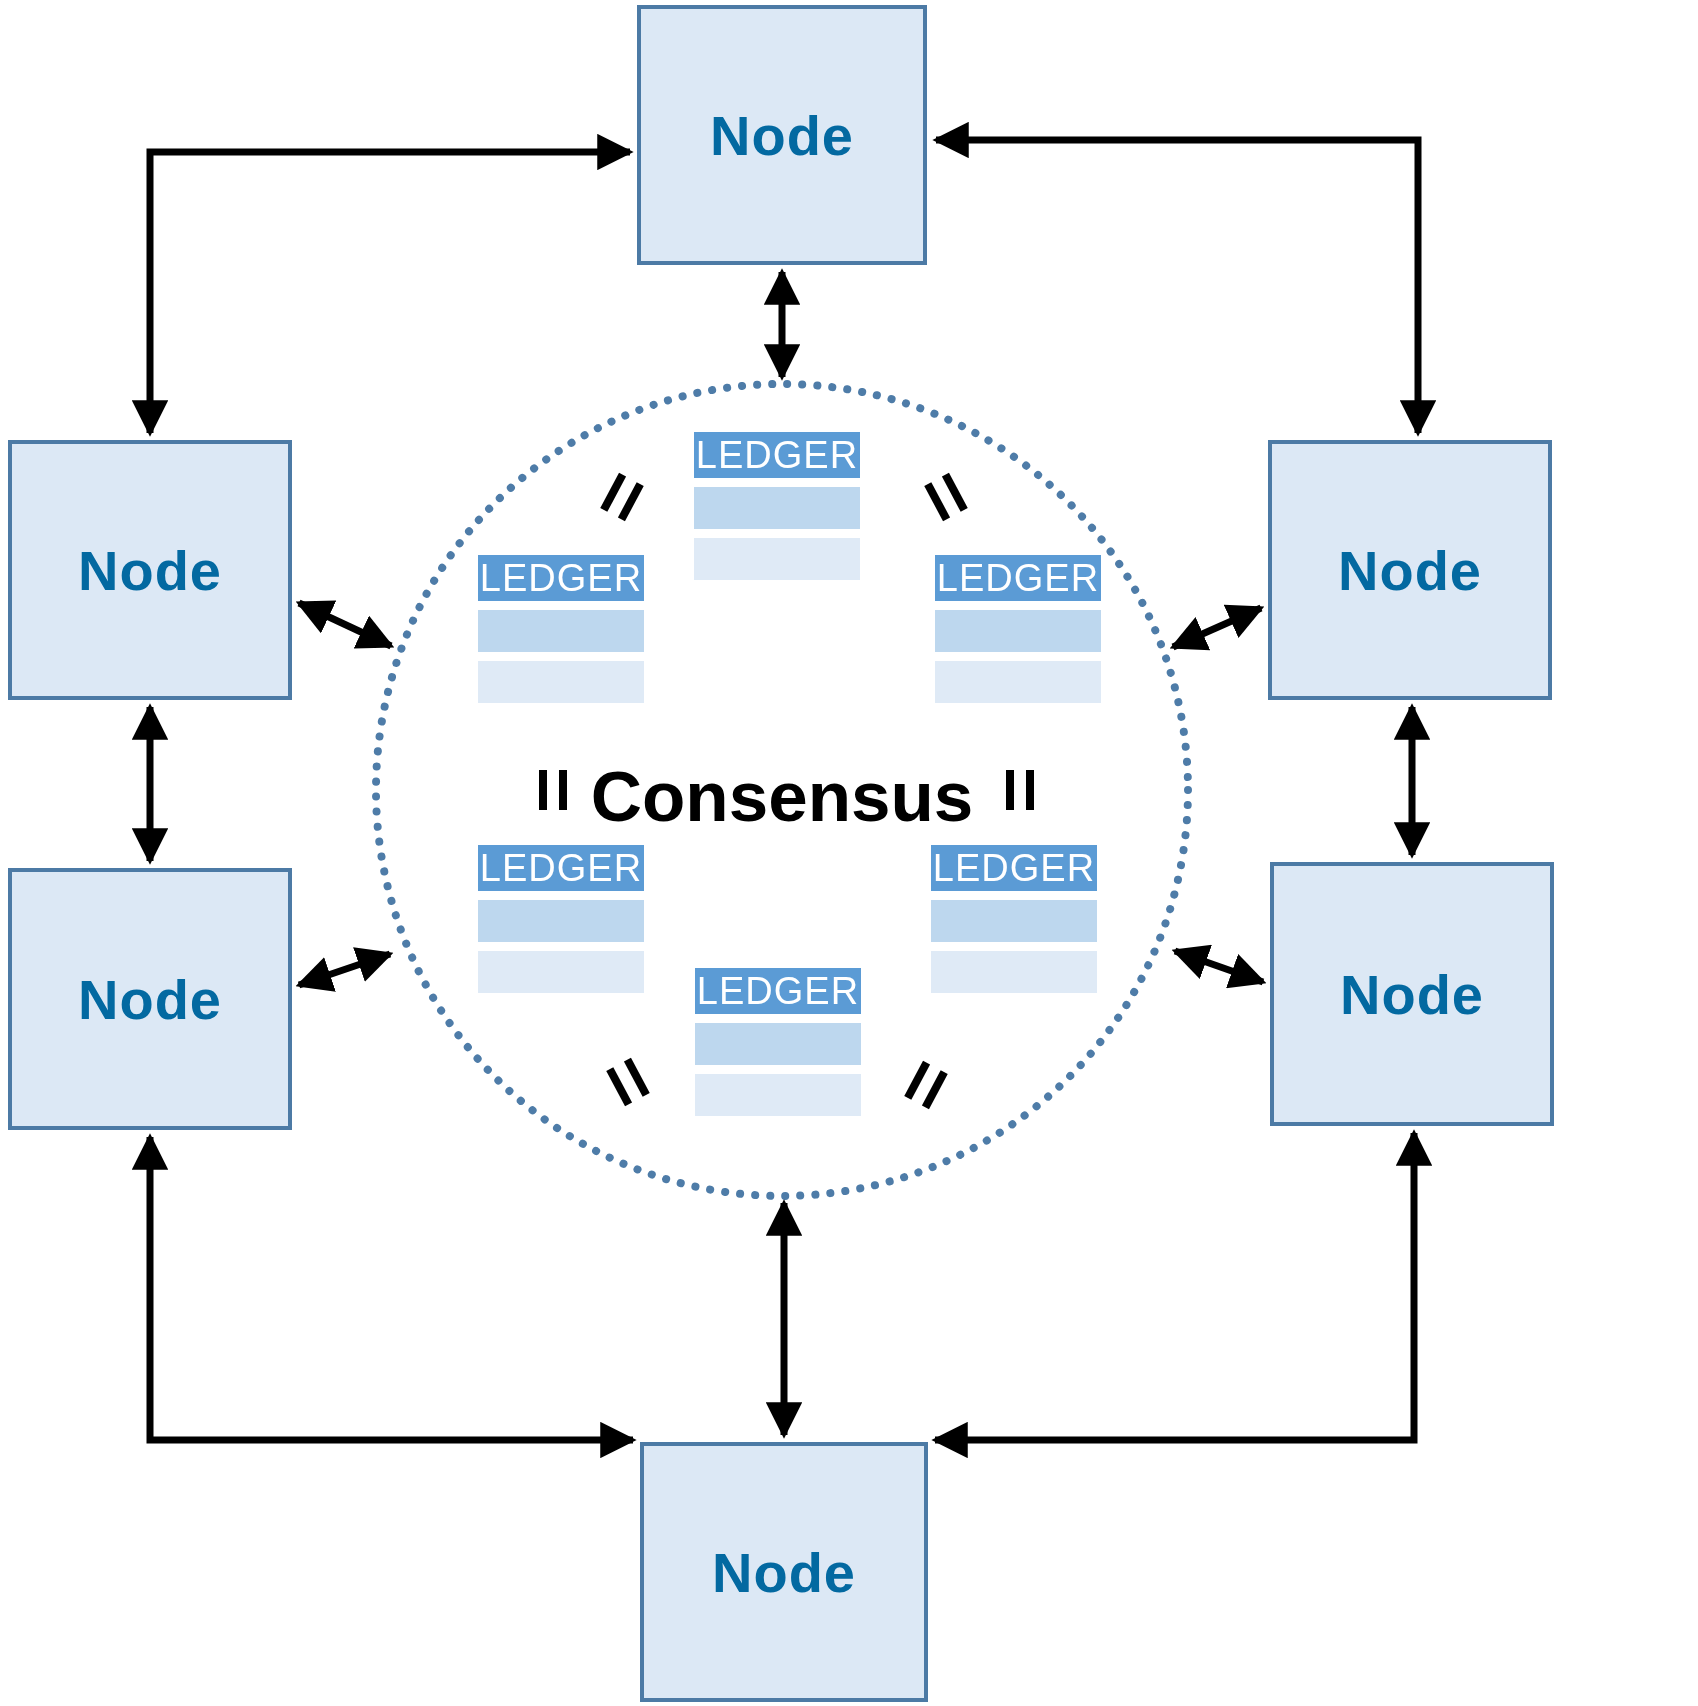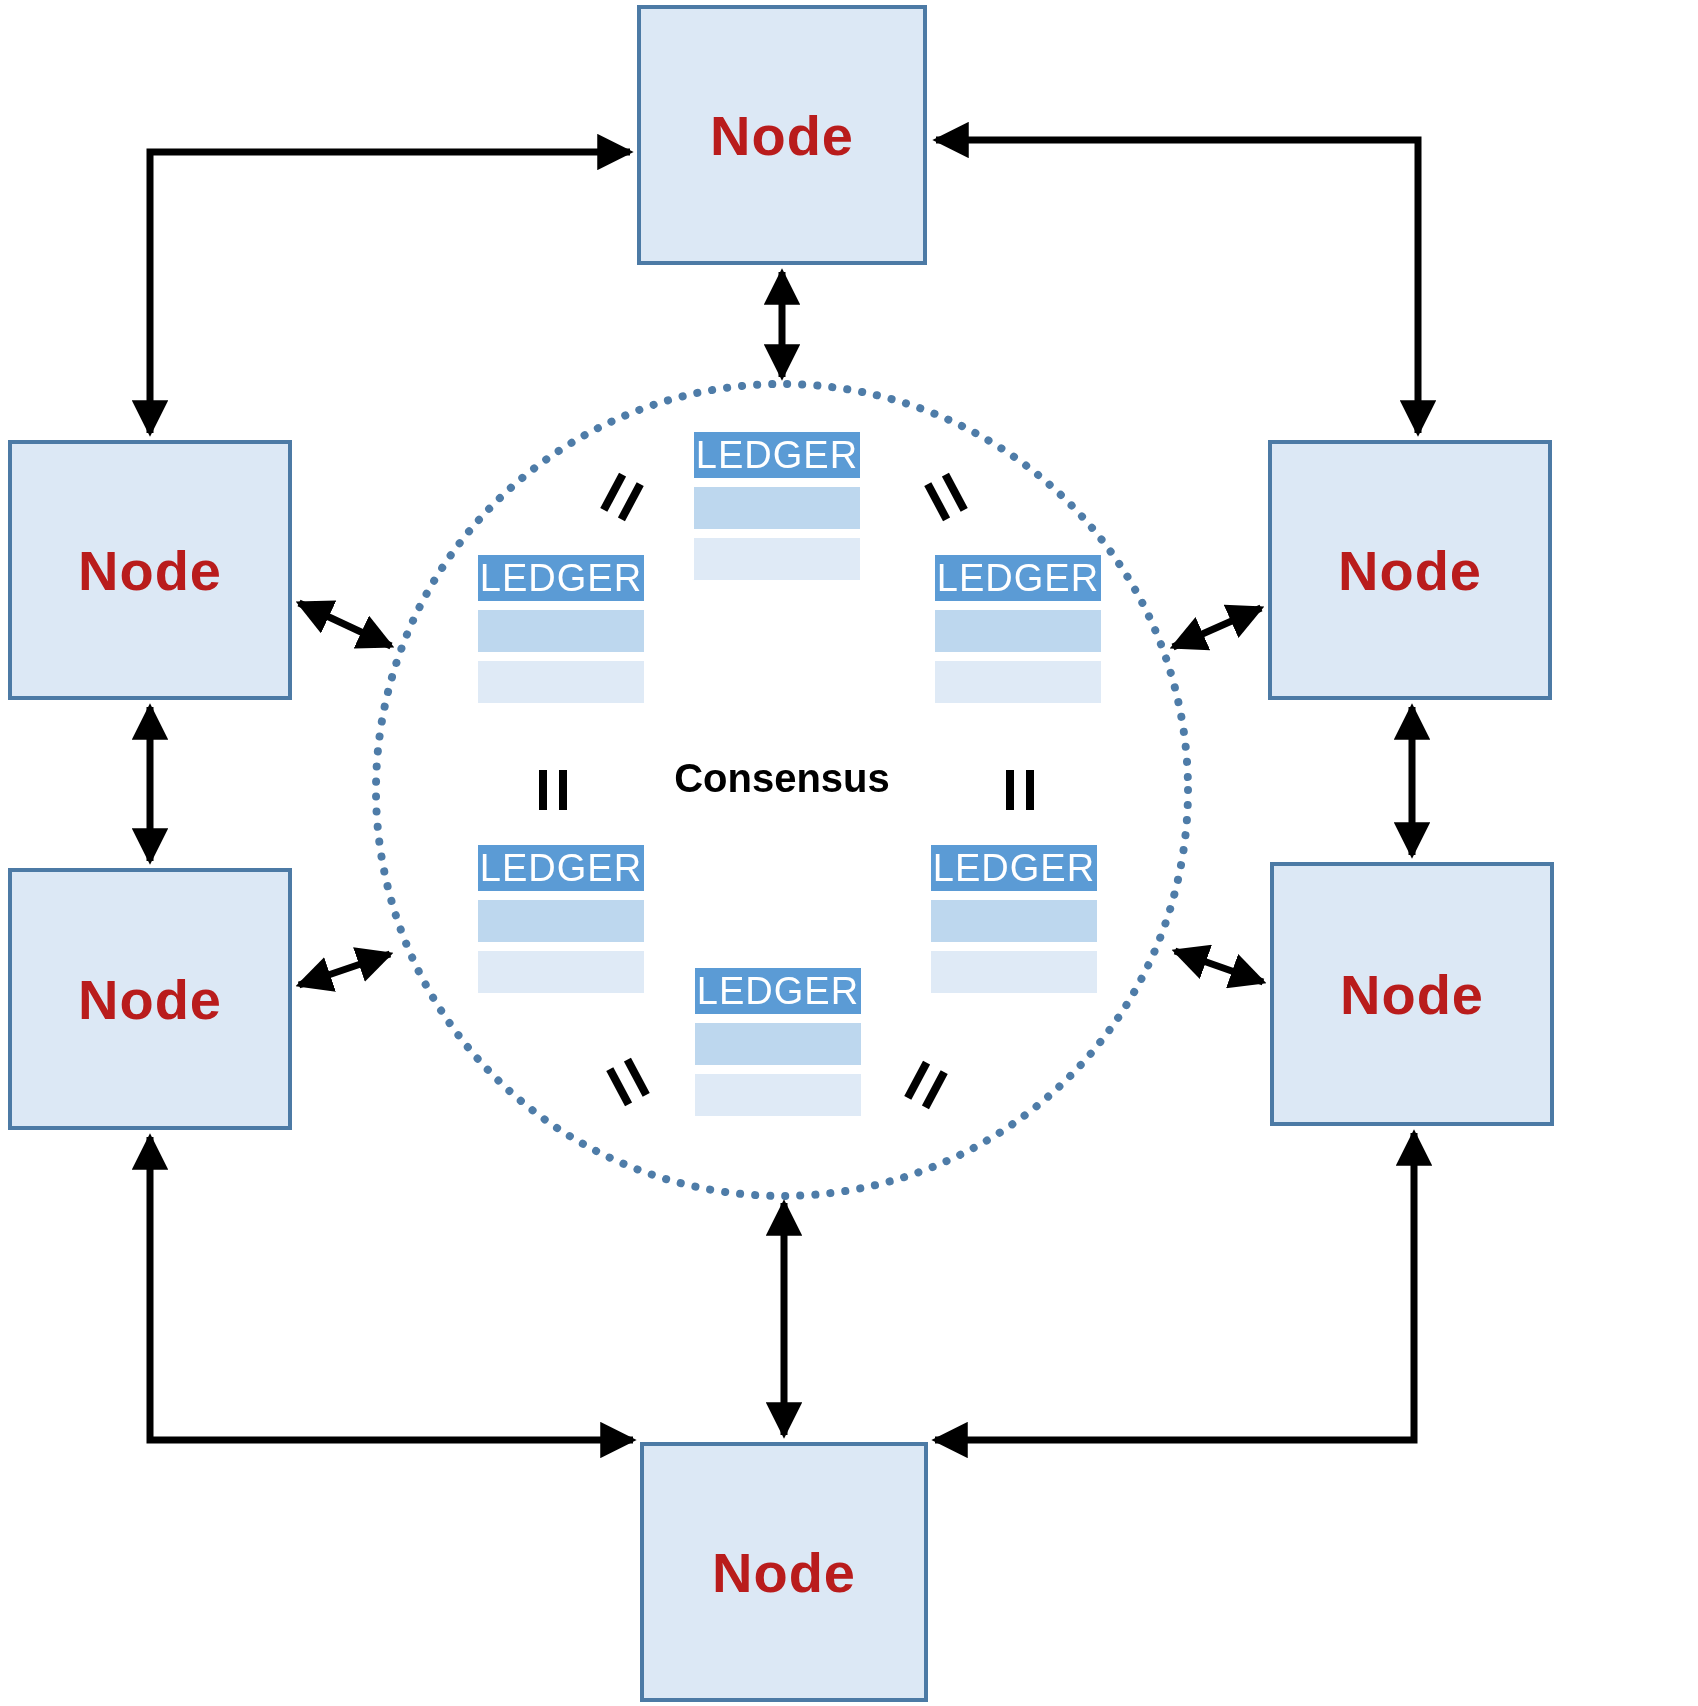--- a/index.html
+++ b/index.html
@@ -12,21 +12,21 @@
   }
   #connections{position:absolute;left:0;top:0;width:1698px;height:1706px;z-index:0;}
   .node{
     position:absolute;
     background:#dce8f5;
     border:4px solid #4c7aa5;
     display:flex;align-items:center;justify-content:center;
     z-index:2;box-sizing:border-box;
   }
   .node .node-label{
-    font-size:56px;font-weight:bold;color:#b91c1c;letter-spacing:1px;
+    font-size:56px;font-weight:bold;color:#0369a1;letter-spacing:1px;
   }
   .node-top{left:637px;top:5px;width:290px;height:260px;}
   .node-left-upper{left:8px;top:440px;width:284px;height:260px;}
   .node-right-upper{left:1268px;top:440px;width:284px;height:260px;}
   .node-left-lower{left:8px;top:868px;width:284px;height:262px;}
   .node-right-lower{left:1270px;top:862px;width:284px;height:264px;}
   .node-bottom{left:640px;top:1442px;width:288px;height:260px;}
 
   .ledger{position:absolute;width:166px;z-index:1;}
   .ledger-header{
@@ -40,21 +40,21 @@
 
   .ledger-top{left:694px;top:432px;}
   .ledger-upper-left{left:478px;top:555px;}
   .ledger-upper-right{left:935px;top:555px;}
   .ledger-lower-left{left:478px;top:845px;}
   .ledger-lower-right{left:931px;top:845px;}
   .ledger-bottom{left:695px;top:968px;}
 
   .consensus-label{
     position:absolute;left:500px;top:756px;width:564px;
-    text-align:center;font-size:40px;font-weight:bold;color:#000000;
+    text-align:center;font-size:71px;font-weight:bold;color:#000000;
     z-index:1;
   }
 
   .equals-icon{
     position:absolute;width:40px;height:28px;z-index:1;
     display:flex;flex-direction:column;justify-content:space-between;
   }
   .equals-icon .bar{width:40px;height:8px;background:#000000;}
   .eq-top-left{left:602px;top:483px;transform:rotate(-62deg);}
   .eq-top-right{left:926px;top:483px;transform:rotate(62deg);}

